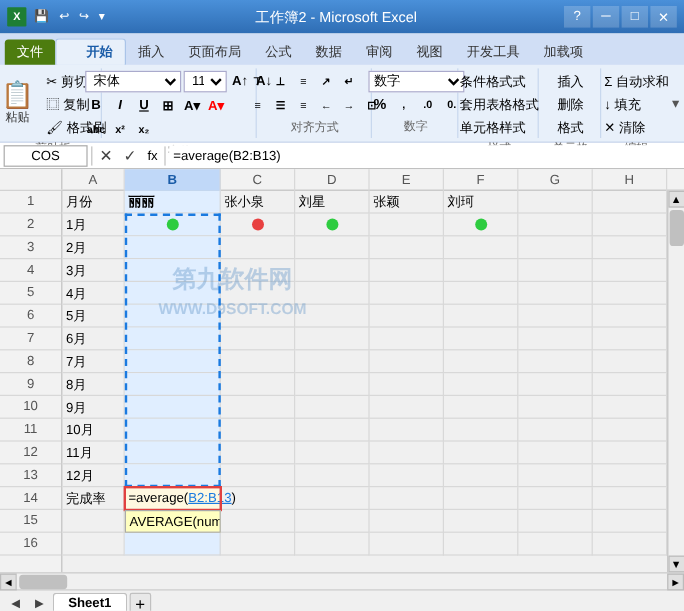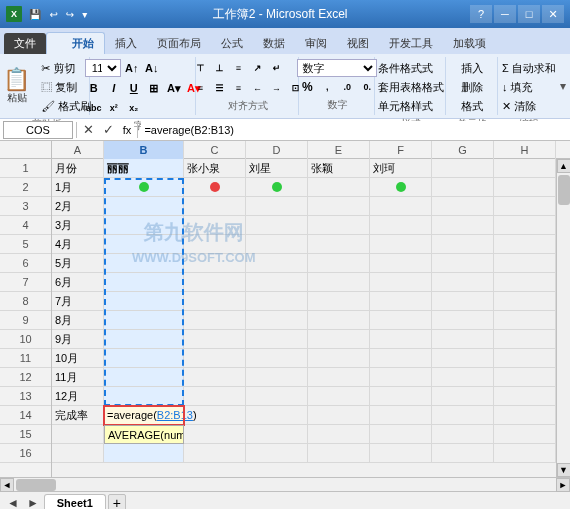--- a/index.html
+++ b/index.html
@@ -119,21 +119,21 @@
   <div class="title-bar-right">
     <button class="title-btn">?</button>
     <button class="title-btn">─</button>
     <button class="title-btn">□</button>
     <button class="title-btn close">✕</button>
   </div>
 </div>
 
 <div class="ribbon">
   <div class="ribbon-tabs">
-    <div class="ribbon-tab" style="background:#404040;color:white;padding:3px 10px;border-radius:3px 3px 0 0;">文件</div>
+    <div class="ribbon-tab" style="background:#4d7c0f;color:white;padding:3px 10px;border-radius:3px 3px 0 0;">文件</div>
     <div class="ribbon-tab active">开始</div>
     <div class="ribbon-tab">插入</div>
     <div class="ribbon-tab">页面布局</div>
     <div class="ribbon-tab">公式</div>
     <div class="ribbon-tab">数据</div>
     <div class="ribbon-tab">审阅</div>
     <div class="ribbon-tab">视图</div>
     <div class="ribbon-tab">开发工具</div>
     <div class="ribbon-tab">加载项</div>
   </div>
@@ -151,20 +151,23 @@
           <button class="btn-small">⿴ 复制</button>
           <button class="btn-small">🖌 格式刷</button>
         </div>
       </div>
       <div class="ribbon-group-label">剪贴板</div>
     </div>
 
     <div class="ribbon-group">
       <div class="font-controls">
         <div class="font-row">
+          <select class="font-select">
+            <option>宋体</option>
+          </select>
           <select class="size-select">
             <option>11</option>
           </select>
           <button class="format-btn">A↑</button>
           <button class="format-btn">A↓</button>
         </div>
         <div class="font-row">
           <button class="format-btn" style="font-weight:bold;">B</button>
           <button class="format-btn" style="font-style:italic;">I</button>
           <button class="format-btn" style="text-decoration:underline;">U</button>

